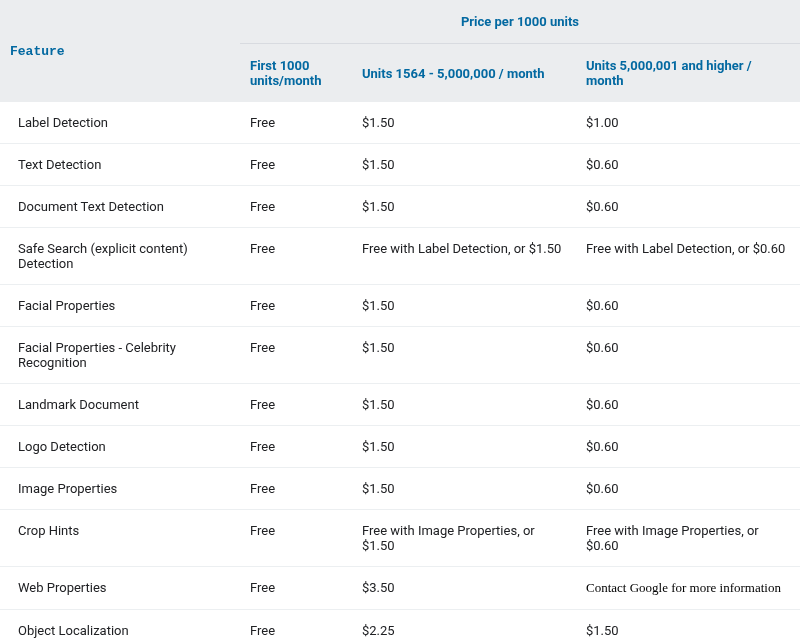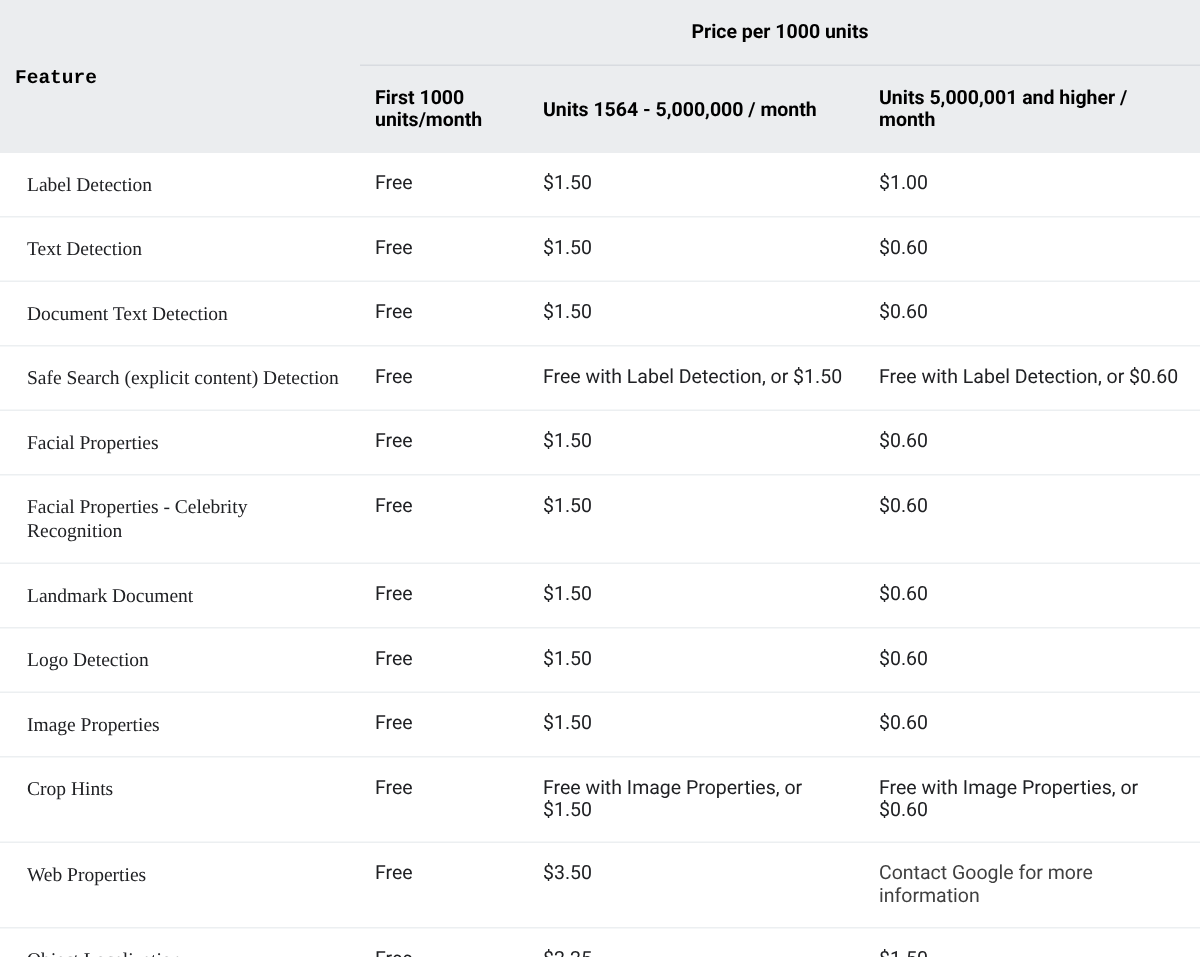--- a/index.html
+++ b/index.html
@@ -14,21 +14,21 @@
       width: 100%;
       border-collapse: collapse;
       table-layout: fixed;
     }
     thead th {
       background: #ebedef;
       font-weight: 700;
       text-align: left;
       vertical-align: middle;
       padding: 14px 10px;
-      color: #000000;
+      color: #0369a1;
       font-size: 13px;
     }
     thead tr.r1 th {
       border-bottom: 1px solid #d8dbe0;
     }
     thead tr.r1 th.feature-col {
       border-bottom: none;
       font-family: Liberation Mono, monospace;
     }
     thead tr.r1 th.span-col {
@@ -36,29 +36,29 @@
     }
     tbody td {
       padding: 13px 10px;
       border-bottom: 1px solid #eceff1;
       vertical-align: top;
       font-size: 13px;
       color: #202124;
     }
     tbody tr td:first-child {
       padding-left: 18px;
-      font-family: Liberation Serif, serif;
     }
     col.c0 { width: 30%; }
     col.c1 { width: 14%; }
     col.c2 { width: 28%; }
     col.c3 { width: 28%; }
     a.link {
-      color: #404040;
+      color: #000000;
       text-decoration: none;
+      font-family: Liberation Serif, serif;
     }
   </style>
 </head>
 <body>
 
 <table>
   <colgroup>
     <col class="c0">
       <col class="c1">
       <col class="c2">

